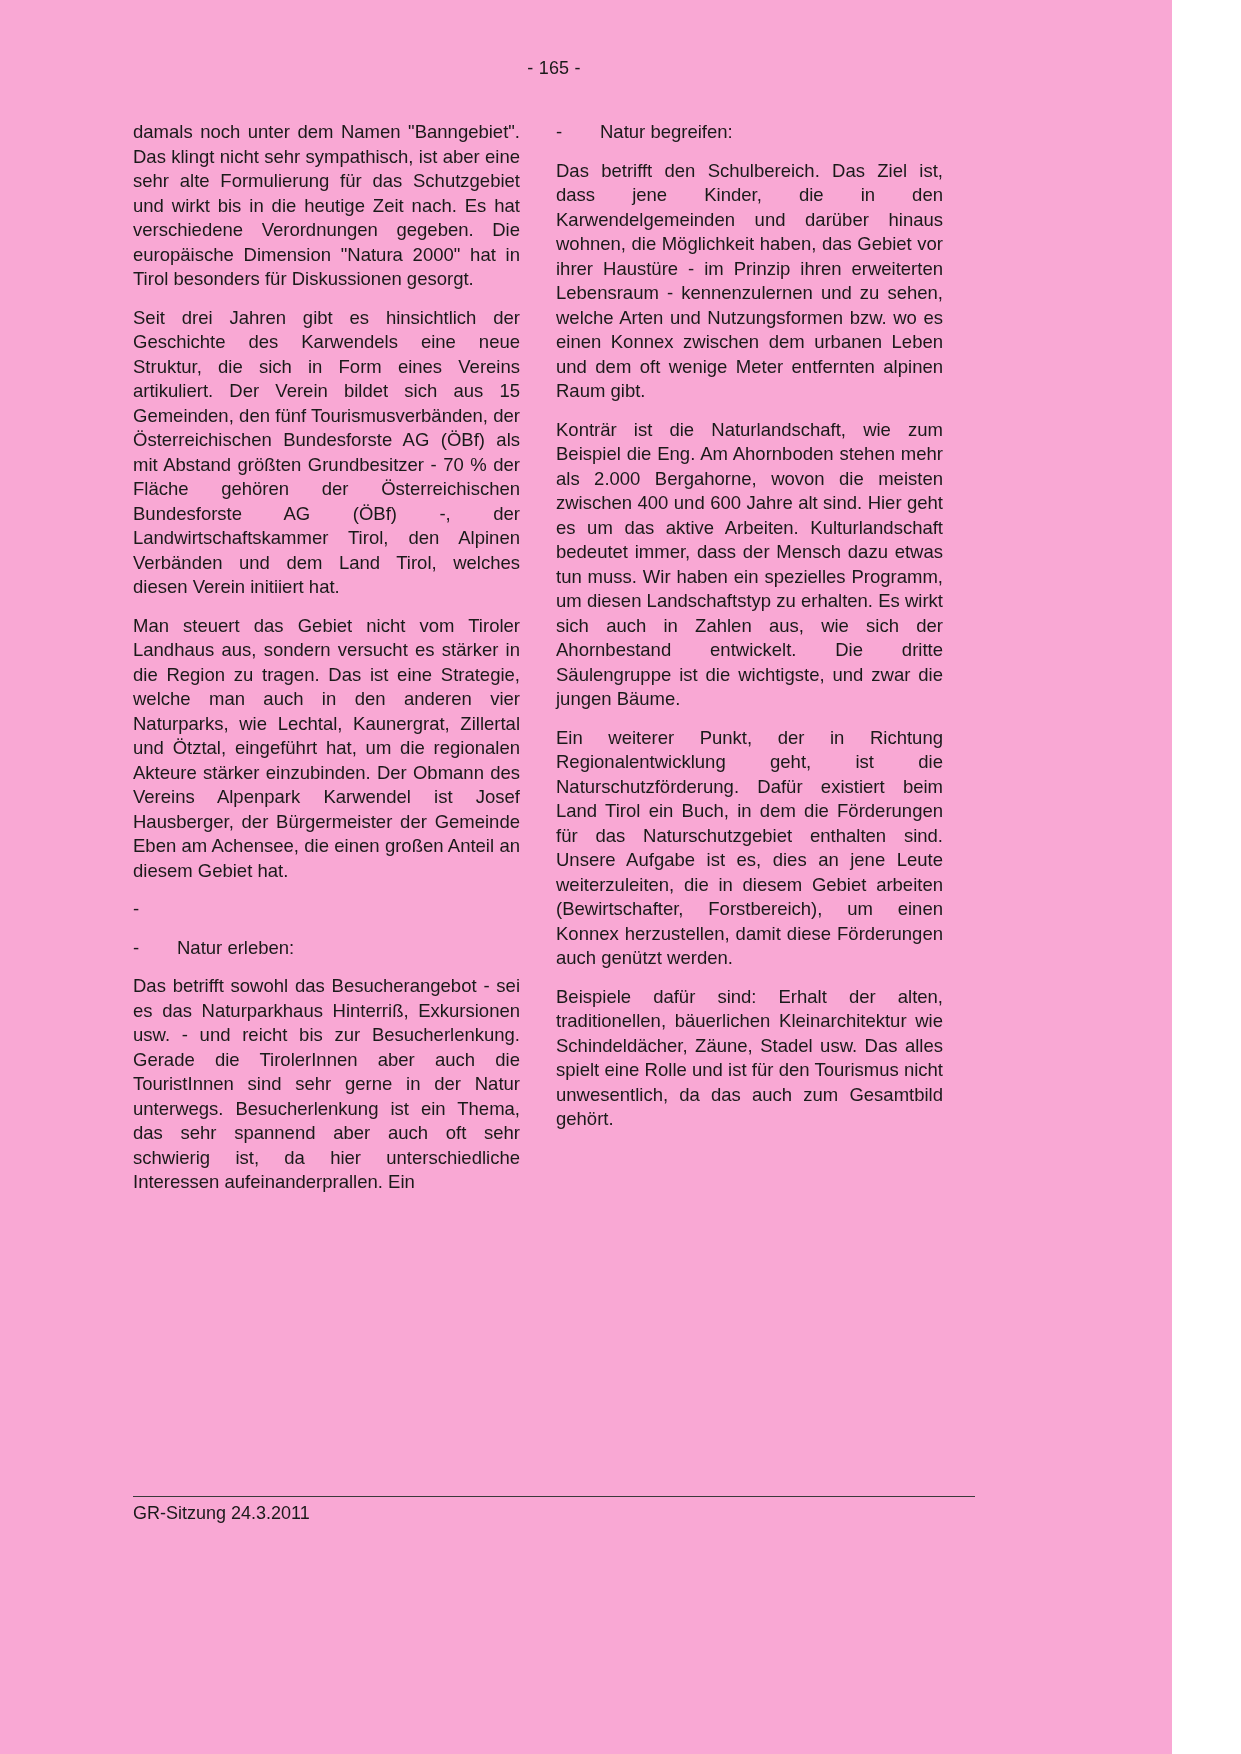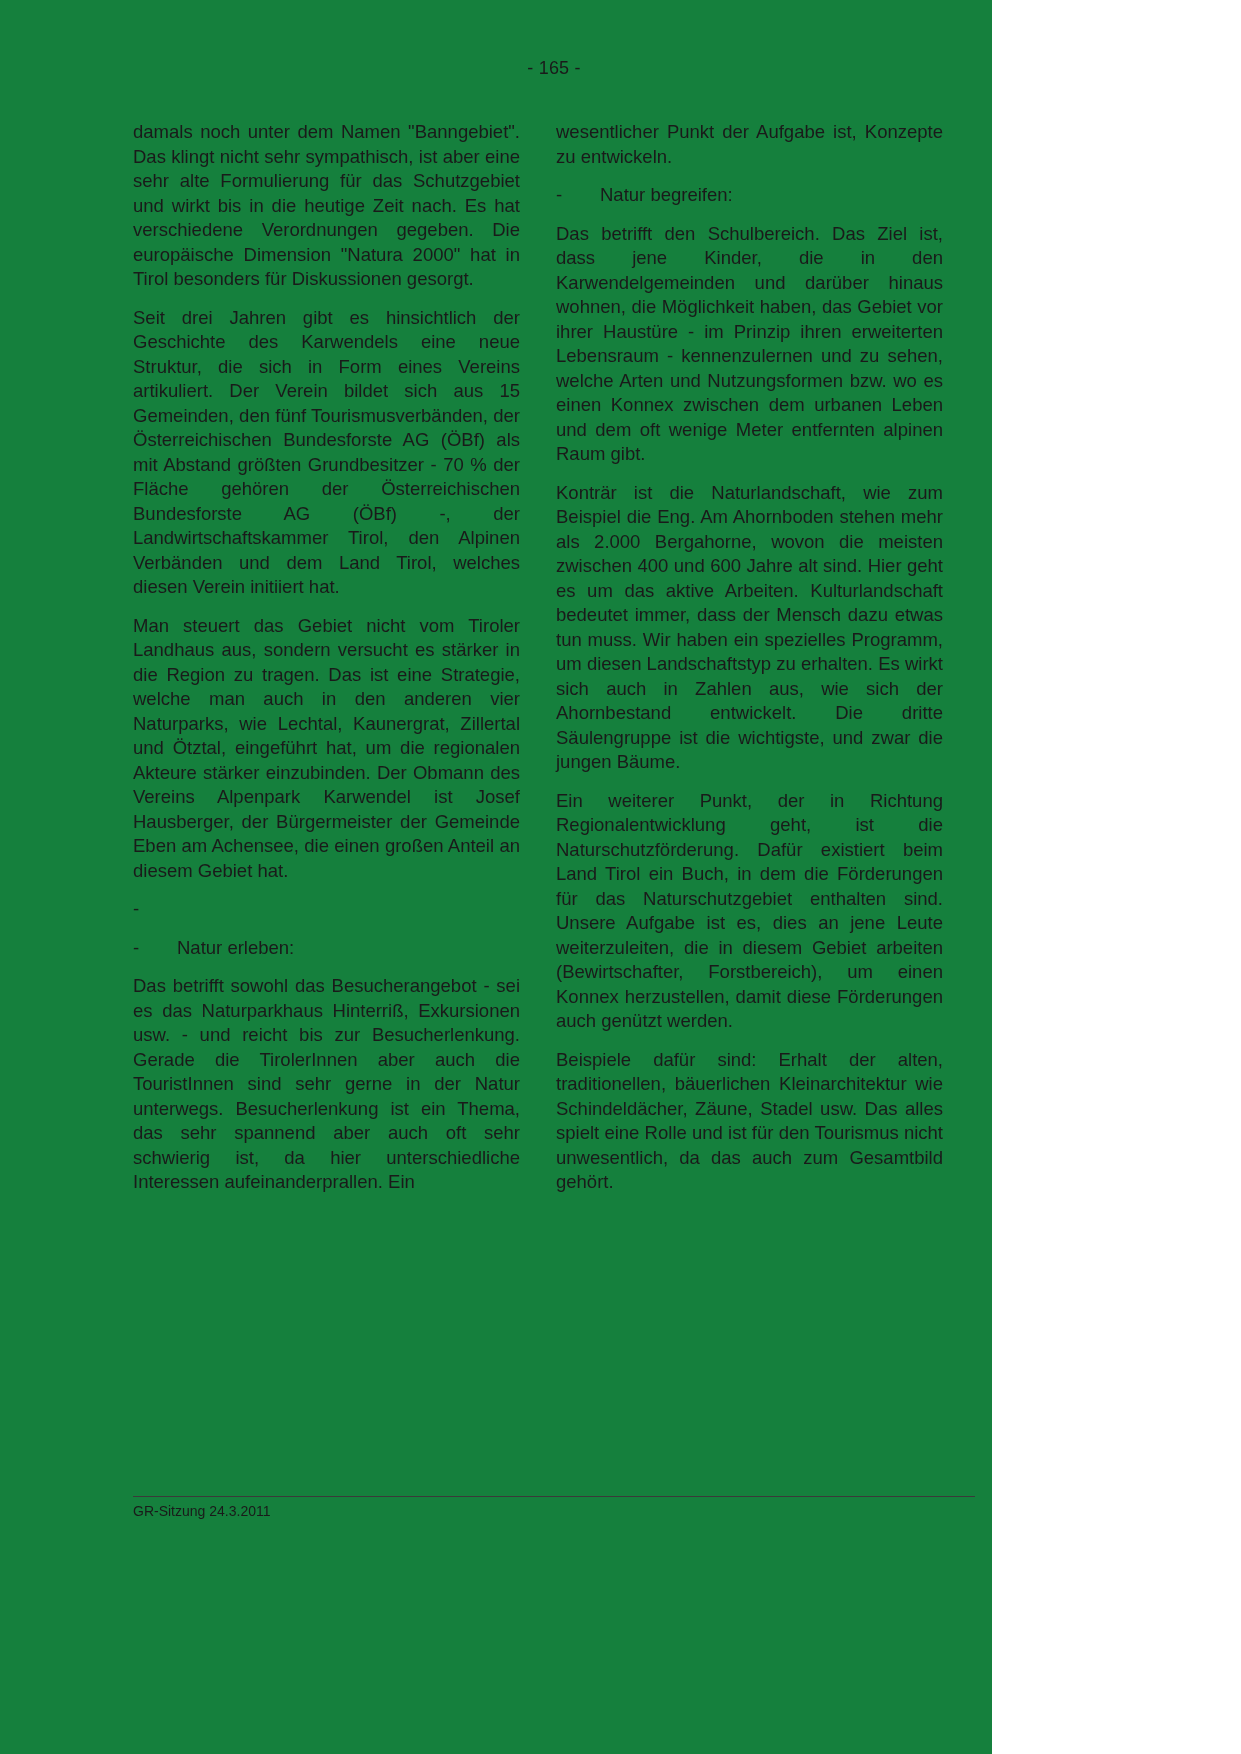--- a/index.html
+++ b/index.html
@@ -10,23 +10,23 @@
   body {
     width: 1241px;
     height: 1754px;
     font-family: "Liberation Sans", sans-serif;
     color: #1a1a1a;
     position: relative;
     overflow: hidden;
   }
   .page {
     position: relative;
-    width: 992px;
+    width: 1172px;
     height: 1754px;
-    background: #15803d;
+    background: #f9a8d4;
   }
   .page-number {
     position: absolute;
     top: 58px;
     left: 133px;
     width: 842px;
     text-align: center;
     font-size: 18px;
     letter-spacing: 0.2px;
   }
@@ -67,21 +67,21 @@
     top: 1496px;
     left: 133px;
     width: 842px;
     height: 0;
     border-top: 1.5px solid #3a3a3a;
   }
   .footer-text {
     position: absolute;
     top: 1503px;
     left: 133px;
-    font-size: 14px;
+    font-size: 18px;
   }
 </style>
 </head>
 <body>
 
 <div class="page">
 
   <div class="page-number">- 165 -</div>
 
   <div class="columns">
@@ -94,21 +94,20 @@
         <span class="marker">-</span>
       </div>
       <div class="list-item">
         <span class="marker">-</span>
         <span class="li-text">Natur erleben:</span>
       </div>
       <p class="para">Das betrifft sowohl das Besucherangebot - sei es das Naturparkhaus Hinterriß, Exkursionen usw. - und reicht bis zur Besucherlenkung. Gerade die TirolerInnen aber auch die TouristInnen sind sehr gerne in der Natur unterwegs. Besucherlenkung ist ein Thema, das sehr spannend aber auch oft sehr schwierig ist, da hier unterschiedliche Interessen aufeinanderprallen. Ein</p>
     </div>
 
     <div class="col">
-      <p class="para">wesentlicher Punkt der Aufgabe ist, Konzepte zu entwickeln.</p>
       <div class="list-item">
         <span class="marker">-</span>
         <span class="li-text">Natur begreifen:</span>
       </div>
       <p class="para">Das betrifft den Schulbereich. Das Ziel ist, dass jene Kinder, die in den Karwendelgemeinden und darüber hinaus wohnen, die Möglichkeit haben, das Gebiet vor ihrer Haustüre - im Prinzip ihren erweiterten Lebensraum - kennenzulernen und zu sehen, welche Arten und Nutzungsformen bzw. wo es einen Konnex zwischen dem urbanen Leben und dem oft wenige Meter entfernten alpinen Raum gibt.</p>
       <p class="para">Konträr ist die Naturlandschaft, wie zum Beispiel die Eng. Am Ahornboden stehen mehr als 2.000 Bergahorne, wovon die meisten zwischen 400 und 600 Jahre alt sind. Hier geht es um das aktive Arbeiten. Kulturlandschaft bedeutet immer, dass der Mensch dazu etwas tun muss. Wir haben ein spezielles Programm, um diesen Landschaftstyp zu erhalten. Es wirkt sich auch in Zahlen aus, wie sich der Ahornbestand entwickelt. Die dritte Säulengruppe ist die wichtigste, und zwar die jungen Bäume.</p>
       <p class="para">Ein weiterer Punkt, der in Richtung Regionalentwicklung geht, ist die Naturschutzförderung. Dafür existiert beim Land Tirol ein Buch, in dem die Förderungen für das Naturschutzgebiet enthalten sind. Unsere Aufgabe ist es, dies an jene Leute weiterzuleiten, die in diesem Gebiet arbeiten (Bewirtschafter, Forstbereich), um einen Konnex herzustellen, damit diese Förderungen auch genützt werden.</p>
       <p class="para">Beispiele dafür sind: Erhalt der alten, traditionellen, bäuerlichen Kleinarchitektur wie Schindeldächer, Zäune, Stadel usw. Das alles spielt eine Rolle und ist für den Tourismus nicht unwesentlich, da das auch zum Gesamtbild gehört.</p>
     </div>
 

